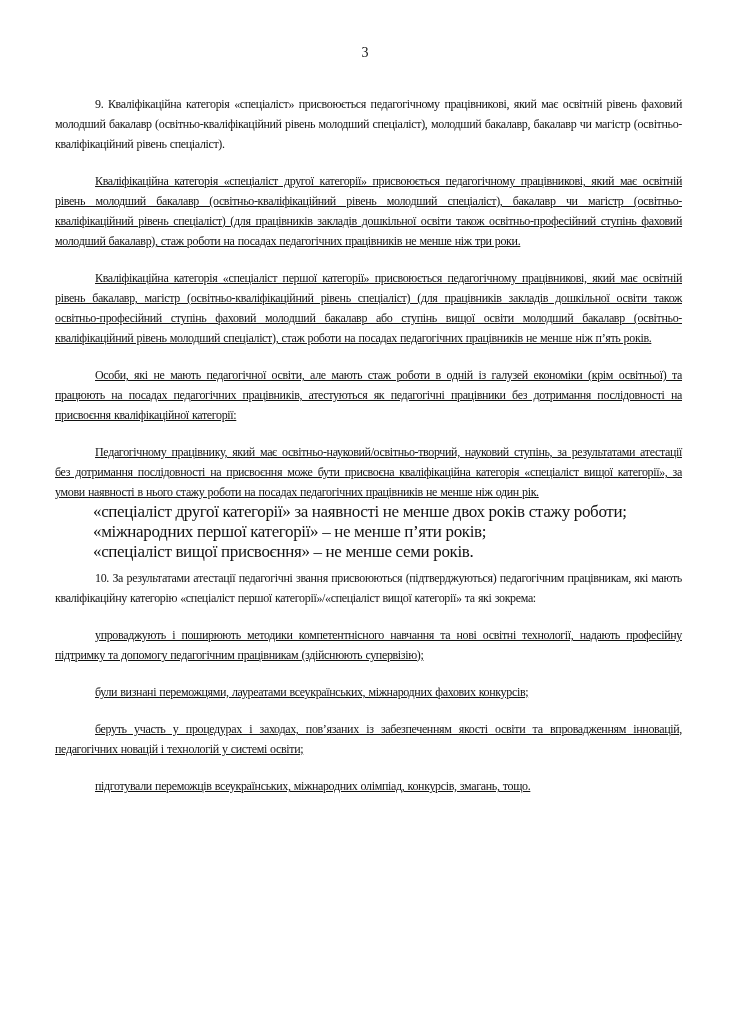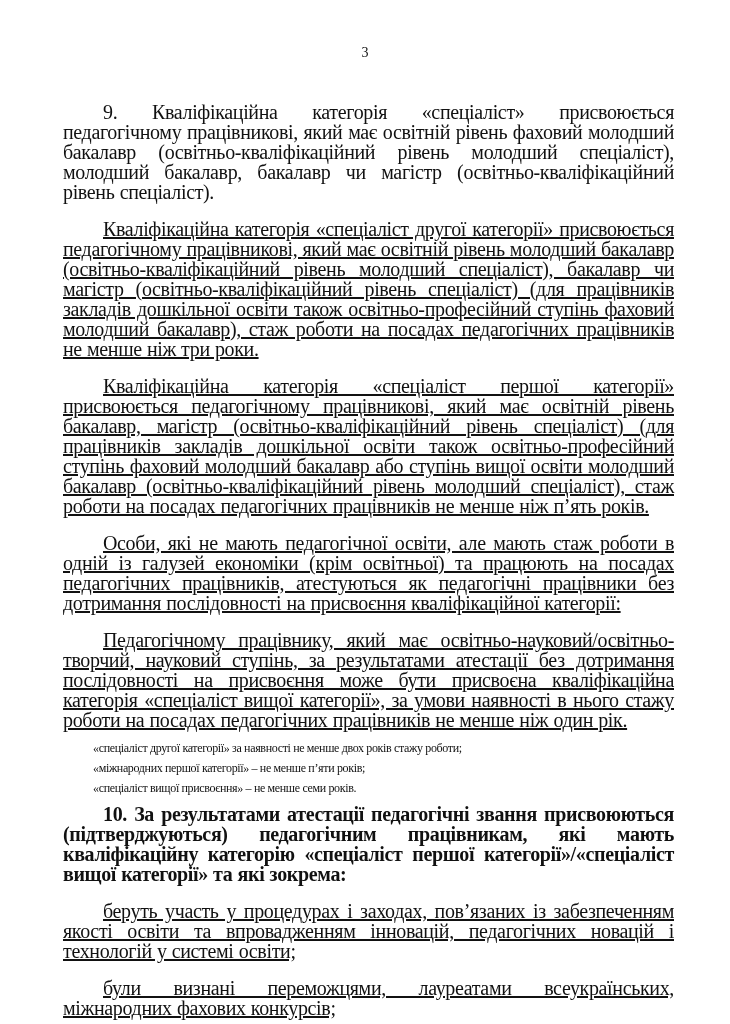--- a/index.html
+++ b/index.html
@@ -24,34 +24,34 @@
       font-size: 14px;
       line-height: 16px;
     }
     .content {
       position: absolute;
       left: 55px;
       top: 94px;
       width: 627px;
     }
     .para {
-      margin: 8px;
-      font-size: 20px;
+      margin: 0;
+      font-size: 12px;
       line-height: 20px;
       text-align: justify;
       text-indent: 40px;
       letter-spacing: -0.35px;
       word-spacing: 0.5px;
     }
     .gap-lg { margin-top: 17px; text-decoration: underline; }
-    .gap-sm { margin-top: 6px; font-weight: bold; }
+    .gap-sm { margin-top: 6px; }
     .list-line {
       margin: 0;
       padding-left: 38px;
-      font-size: 12px;
+      font-size: 17px;
       line-height: 20px;
       letter-spacing: -0.35px;
     }
   </style>
 </head>
 <body>
 
 <div class="page-number">3</div>
 
 <div class="content">
@@ -59,16 +59,17 @@
   <p class="para gap-lg">Кваліфікаційна категорія «спеціаліст другої категорії» присвоюється педагогічному працівникові, який має освітній рівень молодший бакалавр (освітньо-кваліфікаційний рівень молодший спеціаліст), бакалавр чи магістр (освітньо-кваліфікаційний рівень спеціаліст) (для працівників закладів дошкільної освіти також освітньо-професійний ступінь фаховий молодший бакалавр), стаж роботи на посадах педагогічних працівників не менше ніж три роки.</p>
   <p class="para gap-lg">Кваліфікаційна категорія «спеціаліст першої категорії» присвоюється педагогічному працівникові, який має освітній рівень бакалавр, магістр (освітньо-кваліфікаційний рівень спеціаліст) (для працівників закладів дошкільної освіти також освітньо-професійний ступінь фаховий молодший бакалавр або ступінь вищої освіти молодший бакалавр (освітньо-кваліфікаційний рівень молодший спеціаліст), стаж роботи на посадах педагогічних працівників не менше ніж п’ять років.</p>
   <p class="para gap-lg">Особи, які не мають педагогічної освіти, але мають стаж роботи в одній із галузей економіки (крім освітньої) та працюють на посадах педагогічних працівників, атестуються як педагогічні працівники без дотримання послідовності на присвоєння кваліфікаційної категорії:</p>
   <p class="para gap-lg">Педагогічному працівнику, який має освітньо-науковий/освітньо-творчий,  науковий ступінь, за результатами атестації без дотримання послідовності на присвоєння може бути присвоєна кваліфікаційна категорія «спеціаліст вищої категорії», за умови наявності в нього стажу роботи на посадах педагогічних працівників не менше ніж один рік.</p>
   <div>
     <p class="list-line">«спеціаліст другої категорії» за наявності не менше двох років стажу роботи;</p>
     <p class="list-line">«міжнародних першої категорії» – не менше п’яти років;</p>
     <p class="list-line">«спеціаліст вищої присвоєння» – не менше семи років.</p>
   </div>
   <p class="para gap-sm">10. За результатами атестації педагогічні звання присвоюються (підтверджуються) педагогічним працівникам, які мають кваліфікаційну категорію «спеціаліст першої категорії»/«спеціаліст вищої категорії» та які зокрема:</p>
+  <p class="para gap-lg">упроваджують і поширюють методики компетентнісного навчання та нові освітні технології, надають професійну підтримку та допомогу педагогічним працівникам (здійснюють супервізію);</p>
+  <p class="para gap-lg">були визнані переможцями, лауреатами всеукраїнських, міжнародних фахових конкурсів;</p>
   <p class="para gap-lg">беруть участь у процедурах і заходах, пов’язаних із забезпеченням якості освіти та впровадженням інновацій, педагогічних новацій і технологій у системі освіти;</p>
-  <p class="para gap-lg">були визнані переможцями, лауреатами всеукраїнських, міжнародних фахових конкурсів;</p>
   <p class="para gap-lg">підготували переможців всеукраїнських, міжнародних олімпіад, конкурсів, змагань, тощо.</p>
 </div>
 
 </body></html>

